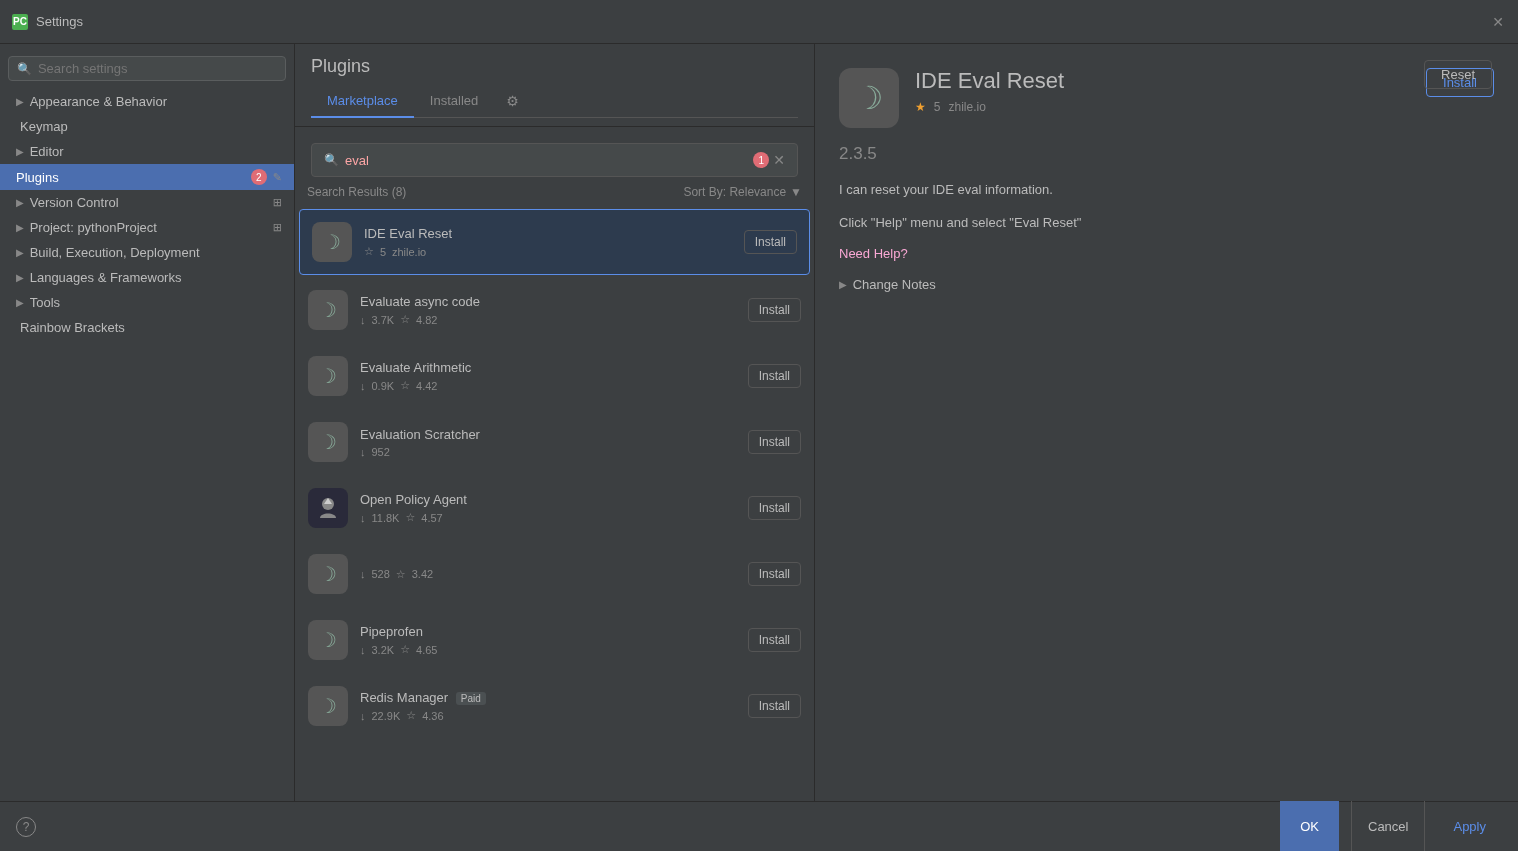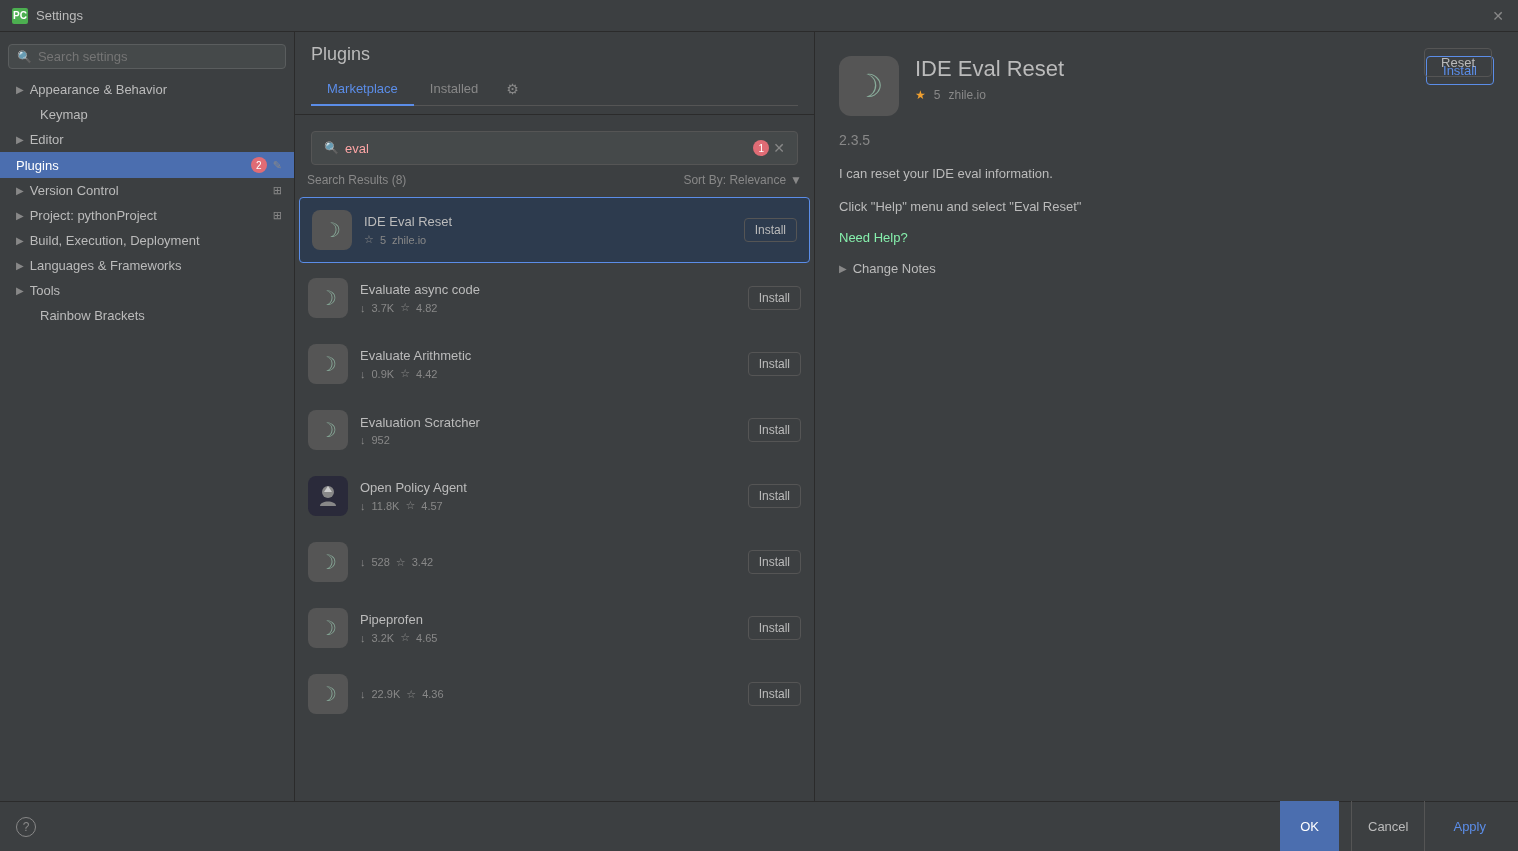--- a/index.html
+++ b/index.html
@@ -1,39 +1,39 @@
 <!DOCTYPE html>
 <html><head>
   <meta charset="utf-8">
   <style>
     * { box-sizing: border-box; margin: 0; padding: 0; }
     body { font-family: 'Segoe UI', Arial, sans-serif; background: #3c3f41; color: #bbbbbb; font-size: 13px; width: 1518px; height: 851px; overflow: hidden; }
 
     .window { width: 1518px; height: 851px; background: #3c3f41; display: flex; flex-direction: column; }
 
-    .titlebar { background: #3c3f41; height: 32px; display: flex; align-items: center; padding: 0 12px; border-bottom: 1px solid #2b2b2b; }
+    .titlebar { background: #3c3f41; height: 44px; display: flex; align-items: center; padding: 0 12px; border-bottom: 1px solid #2b2b2b; }
     .titlebar-icon { width: 16px; height: 16px; margin-right: 8px; background: #4CAF50; border-radius: 2px; display: flex; align-items: center; justify-content: center; font-size: 10px; color: white; font-weight: bold; }
     .titlebar-title { color: #bbbbbb; font-size: 13px; flex: 1; }
     .titlebar-close { width: 16px; height: 16px; cursor: pointer; color: #888; font-size: 14px; display: flex; align-items: center; justify-content: center; }
 
     .main-content { display: flex; flex: 1; overflow: hidden; }
 
     
     .sidebar { width: 295px; background: #3c3f41; border-right: 1px solid #2b2b2b; display: flex; flex-direction: column; padding: 8px 0; }
     .sidebar-search { margin: 4px 8px 8px; background: #45494a; border: 1px solid #5a5d5e; border-radius: 4px; display: flex; align-items: center; padding: 4px 8px; }
     .sidebar-search input { background: transparent; border: none; outline: none; color: #bbbbbb; font-size: 13px; width: 100%; }
     .sidebar-search-icon { color: #888; margin-right: 6px; font-size: 12px; }
 
     .sidebar-item { padding: 5px 12px 5px 16px; cursor: pointer; display: flex; align-items: center; color: #bbbbbb; font-size: 13px; }
     .sidebar-item.active { background: #4b6eaf; color: #ffffff; }
     .sidebar-item.has-badge { position: relative; }
     .sidebar-item .expand-arrow { margin-right: 6px; font-size: 10px; color: #888; }
     .badge { background: #e06c75; color: white; border-radius: 10px; font-size: 10px; min-width: 16px; height: 16px; display: inline-flex; align-items: center; justify-content: center; padding: 0 4px; margin-left: auto; }
 
-    .sidebar-item-indent1 { padding-left: 40px; }
+    .sidebar-item-indent1 { padding-left: 20px; }
 
     
     .plugins-panel { width: 520px; background: #3c3f41; border-right: 1px solid #2b2b2b; display: flex; flex-direction: column; }
     .plugins-header { padding: 12px 16px 8px; border-bottom: 1px solid #2b2b2b; }
     .plugins-title { font-size: 18px; color: #bbbbbb; margin-bottom: 8px; }
     .plugins-tabs { display: flex; align-items: center; gap: 0; border-bottom: 1px solid #555; }
     .plugins-tab { padding: 8px 16px; cursor: pointer; color: #888; font-size: 13px; border-bottom: 2px solid transparent; margin-bottom: -1px; }
     .plugins-tab.active { color: #5b8de8; border-bottom: 2px solid #5b8de8; }
     .tab-gear { padding: 8px; cursor: pointer; color: #888; font-size: 14px; margin-left: 4px; display: flex; align-items: center; }
 
@@ -60,27 +60,27 @@
     .plugin-install-btn { background: transparent; border: 1px solid #555; color: #bbbbbb; padding: 4px 10px; border-radius: 4px; cursor: pointer; font-size: 12px; white-space: nowrap; }
     .paid-badge { background: #4b5052; color: #bbbbbb; font-size: 10px; padding: 1px 5px; border-radius: 3px; margin-left: 4px; }
 
     
     .detail-panel { flex: 1; background: #3c3f41; padding: 24px; overflow-y: auto; }
     .detail-header { display: flex; align-items: flex-start; margin-bottom: 16px; }
     .detail-icon { width: 60px; height: 60px; border-radius: 12px; background: #555; margin-right: 16px; flex-shrink: 0; display: flex; align-items: center; justify-content: center; }
     .detail-title-area { flex: 1; }
     .detail-title { font-size: 22px; color: #bbbbbb; margin-bottom: 6px; }
     .detail-meta { display: flex; align-items: center; gap: 8px; color: #888; font-size: 12px; }
-    .detail-version { color: #888; font-size: 14px; margin-bottom: 16px; }
+    .detail-version { color: #888; font-size: 17px; margin-bottom: 16px; }
     .detail-install-btn { background: transparent; border: 1px solid #5b8de8; color: #5b8de8; padding: 6px 16px; border-radius: 4px; cursor: pointer; font-size: 13px; white-space: nowrap; margin-left: auto; }
 
     .reset-link { background: transparent; border: 1px solid #555; color: #bbbbbb; padding: 6px 16px; border-radius: 4px; cursor: pointer; font-size: 13px; position: absolute; right: 24px; top: 24px; }
 
     .detail-description { color: #bbbbbb; font-size: 13px; line-height: 1.6; margin-bottom: 12px; }
-    .need-help { color: #86efac; font-size: 13px; cursor: pointer; margin-bottom: 16px; }
+    .need-help { color: #f9a8d4; font-size: 13px; cursor: pointer; margin-bottom: 16px; }
     .change-notes { color: #bbbbbb; font-size: 13px; cursor: pointer; display: flex; align-items: center; gap: 6px; }
     .change-notes-arrow { color: #888; font-size: 10px; }
 
     
     .bottom-bar { height: 50px; background: #3c3f41; border-top: 1px solid #2b2b2b; display: flex; align-items: center; justify-content: space-between; padding: 0 16px; }
     .bottom-left { display: flex; align-items: center; }
     .help-btn { width: 20px; height: 20px; border-radius: 50%; border: 1px solid #888; color: #888; display: flex; align-items: center; justify-content: center; cursor: pointer; font-size: 12px; }
     .bottom-right { display: flex; gap: 12px; }
     .btn-ok { background: #4b6eaf; border: none; color: white; padding: 6px 20px; border-radius: 4px; cursor: pointer; font-size: 13px; }
     .btn-cancel { background: transparent; border: 1px solid #555; color: #bbbbbb; padding: 22px 16px; border-radius: 4px; cursor: pointer; font-size: 13px; }
@@ -295,20 +295,24 @@
             </div>
           </div>
           <button class="plugin-install-btn">Install</button>
         </div>
 
         <div class="plugin-item">
           <div class="plugin-icon">
             <span style="font-size:20px; color:#8a9">☽</span>
           </div>
           <div class="plugin-info">
+            <div class="plugin-name">
+              <span>Redis Manager</span>
+              <span class="paid-badge">Paid</span>
+            </div>
             <div class="plugin-meta">
               <span>↓</span>
               <span>22.9K</span>
               <span>☆</span>
               <span>4.36</span>
             </div>
           </div>
           <button class="plugin-install-btn">Install</button>
         </div>
 

